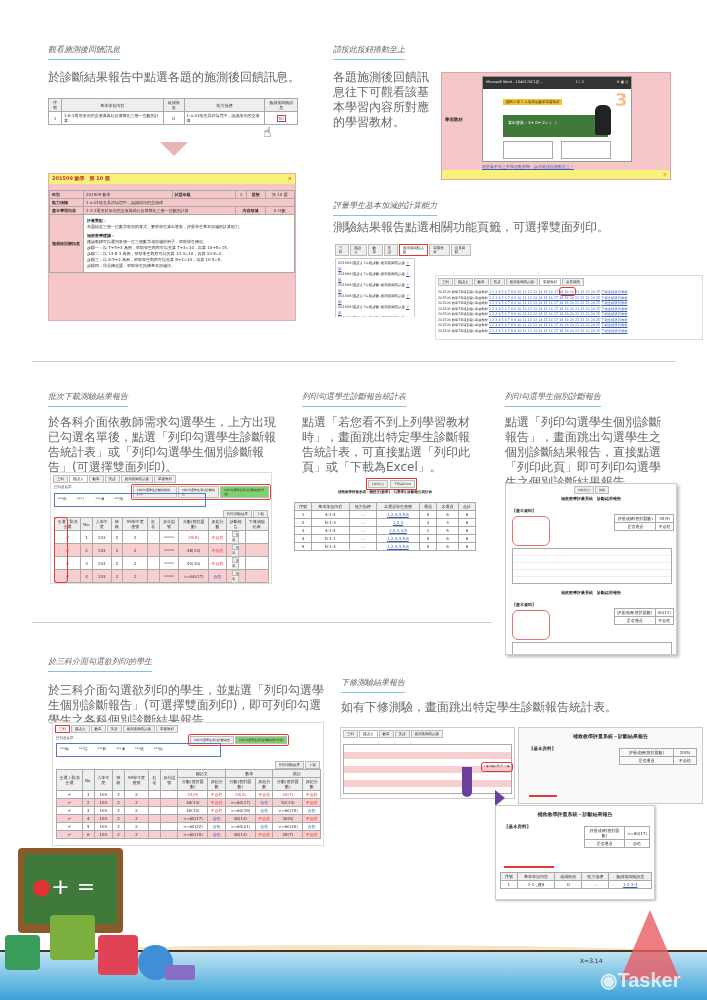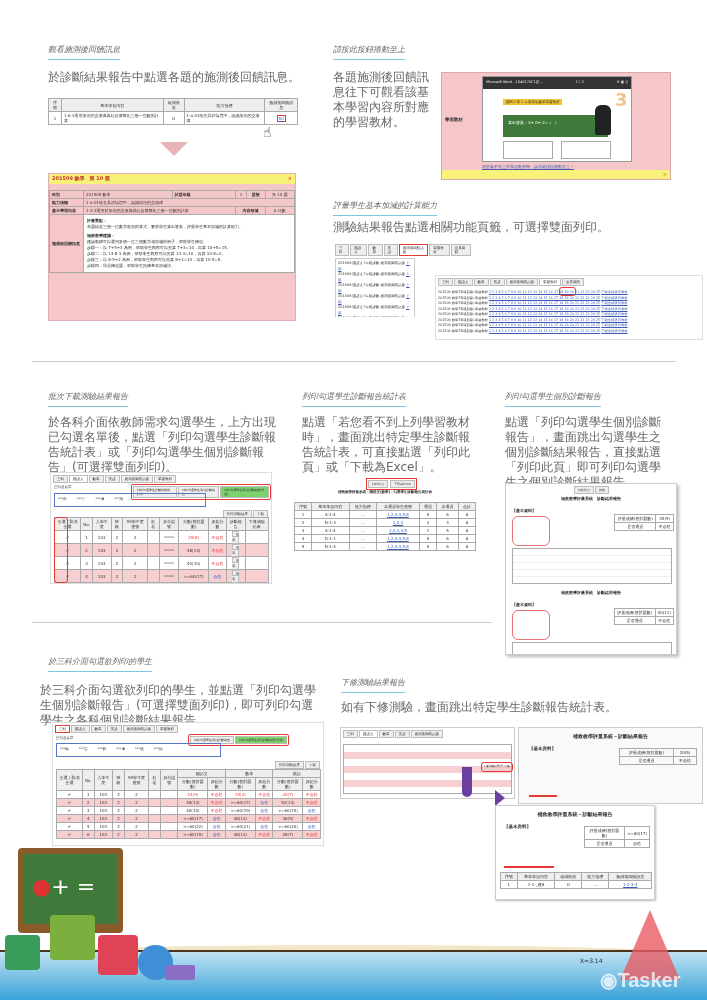--- a/index.html
+++ b/index.html
@@ -391,21 +391,21 @@
           <td>不合格</td>
         </tr>
   </tbody>
     </table>
   <div class="abs" style="left:6px;top:158px;width:160px;height:14px;border:1px solid #aaa"></div>
 </div>
 
 <div class="divider" style="left:32px;top:622px;width:460px"></div>
 
 <div class="sec-title" style="left:48px;top:656px">於三科介面勾選欲列印的學生</div>
-<div class="sec-desc" style="left:40px;top:683px;width:280px">於三科介面勾選欲列印的學生，並點選「列印勾選學生個別診斷報告」(可選擇雙面列印)，即可列印勾選學生之各科個別診斷結果報告。</div>
+<div class="sec-desc" style="left:48px;top:683px;width:280px">於三科介面勾選欲列印的學生，並點選「列印勾選學生個別診斷報告」(可選擇雙面列印)，即可列印勾選學生之各科個別診斷結果報告。</div>
 
 <div class="shot" style="left:52px;top:722px;width:272px;height:124px;border:1px solid #ddd">
   <div class="tabs">
     <span class="tab active" style="border:1px solid #e53935">三科</span>
     <span class="tab">國語文</span>
     <span class="tab">數學</span>
     <span class="tab">英語</span>
     <span class="tab">施測後回饋訊息</span>
     <span class="tab">學習教材</span>
   </div>

